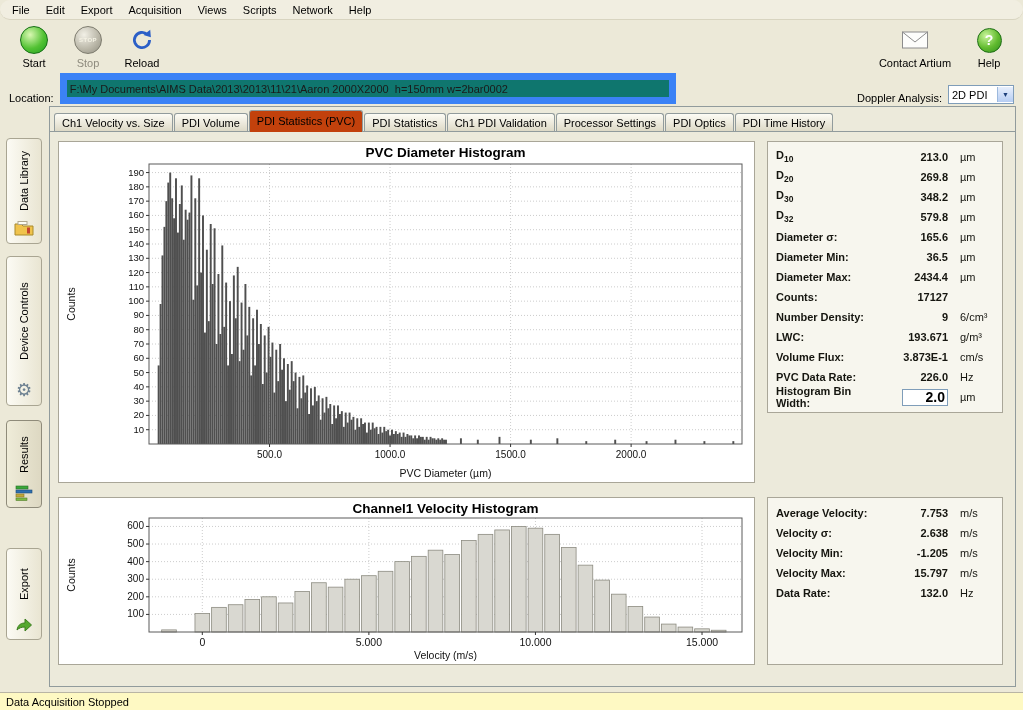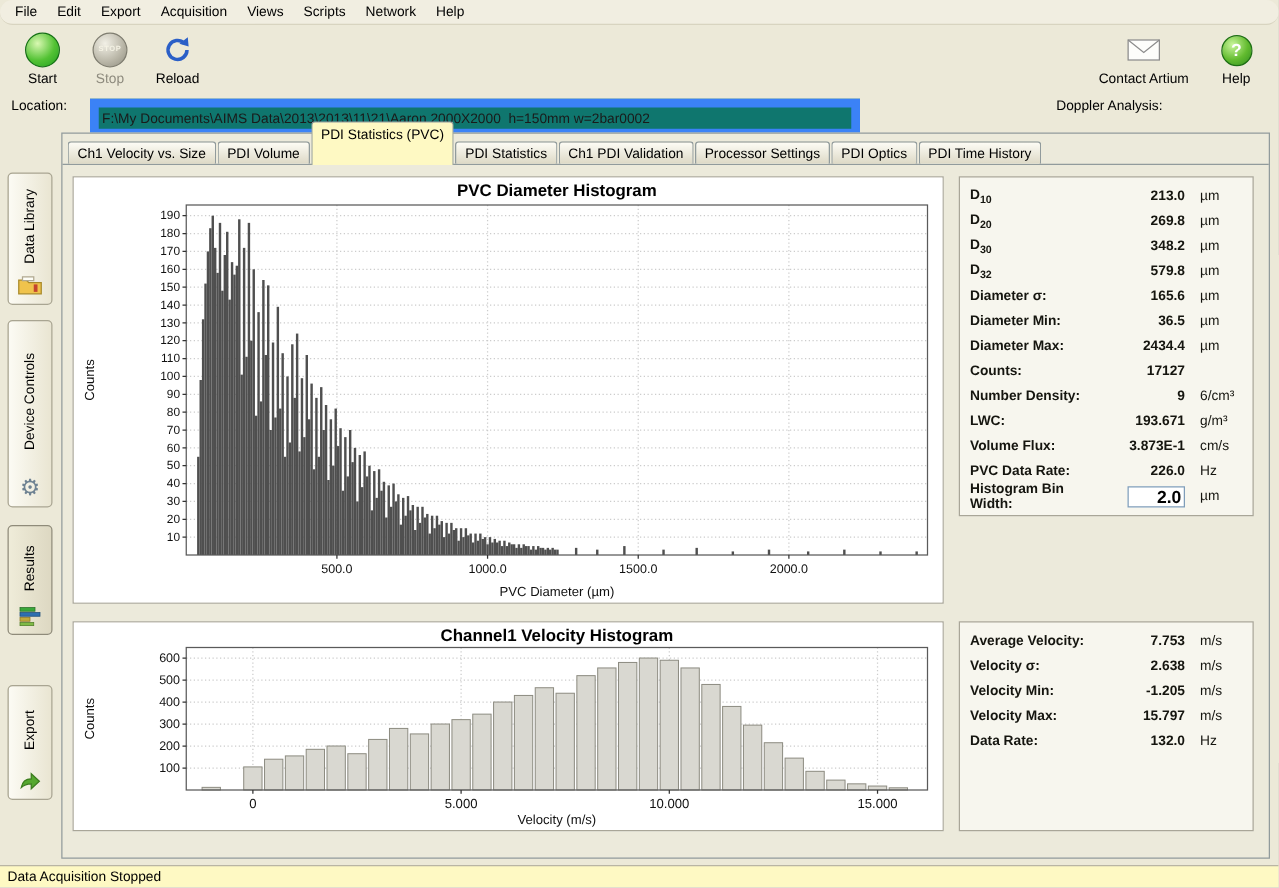--- a/index.html
+++ b/index.html
@@ -22,21 +22,21 @@
   .start-orb{background:radial-gradient(circle at 35% 30%, #d9f8b2, #53c234 55%, #1f9e1f);border:1px solid #157015;}
   .stop-orb{background:radial-gradient(circle at 35% 30%, #f2f0e6, #b8b5a6 60%, #8f8d80);border:1px solid #7e7c6f;
             color:#f4f2e4;font-size:6px;font-weight:bold;letter-spacing:.5px;}
   .help-orb{width:23px;height:23px;background:radial-gradient(circle at 35% 30%, #c9f59b, #62bb2f 55%, #2f8f1f);
             border:1px solid #1d6e14;color:#fff;font-size:14px;font-weight:bold;}
   .stop-btn .tb-label{color:#8e8b7e;}
   .toolbar-right{margin-left:auto;display:flex;gap:12px;}
   .tool-btn.wide{width:76px;}
 
   
-  .location-row{height:25px;display:flex;align-items:flex-start;gap:18px;padding:0 9px;flex:0 0 auto;}
+  .location-row{height:25px;display:flex;align-items:flex-end;gap:6px;padding:0 9px;flex:0 0 auto;}
   .loc-input{width:596px;height:17px;border:7px solid #3b82f6;background:#0f766e;font-family:"Liberation Sans",sans-serif;
              font-size:11px;padding:0 3px;color:#1a1a1a;}
   .spacer{flex:1;}
   .combo{display:flex;align-items:center;border:1px solid #7f9db9;background:#fff;height:17px;width:64px;margin-top:28px;}
   .combo-text{flex:1;padding:0 3px;}
   .combo-arrow{width:15px;height:15px;background:linear-gradient(#e7effc,#b6cdf3);border-left:1px solid #9db9dd;
                display:flex;align-items:center;justify-content:center;font-size:7px;color:#1b3e7a;}
 
   
   .main{flex:1;display:flex;min-height:0;}
@@ -51,21 +51,21 @@
   .side-tab:nth-child(3){height:88px;margin-top:14px;}
   .side-tab:nth-child(4){height:92px;margin-top:40px;}
   .side-tab.active{background:linear-gradient(to right,#efecd9,#ddd8c2);border-color:#8f8b7a;}
 
   .content{flex:1;margin:2px 7px 5px 1px;border:1px solid #919b9c;background:#eceadb;display:flex;
            flex-direction:column;min-width:0;}
   .tabstrip{display:flex;align-items:flex-end;padding:3px 4px 0 4px;border-bottom:1px solid #919b9c;height:21px;
             flex:0 0 auto;}
   .tab{border:1px solid #919b9c;border-bottom:none;border-radius:3px 3px 0 0;background:linear-gradient(#fdfcf5,#ddd9c6);
        padding:3px 7px 2px;margin-right:1px;white-space:nowrap;position:relative;}
-  .tab.active{background:#fef9c3;padding-top:4px;padding-bottom:18px;margin-bottom:-1px;z-index:2;}
+  .tab.active{background:#c2410c;padding-top:4px;padding-bottom:5px;margin-bottom:-1px;z-index:2;}
 
   .panels{flex:1;padding:9px 8px;}
   .prow{display:flex;gap:12px;}
   .prow1{margin-bottom:14px;align-items:flex-start;}
   .prow2{align-items:stretch;}
   .chart-panel{border:1px solid #a9a698;background:#fff;flex:0 0 auto;font-size:0;}
   .stats-panel{width:236px;border:1px solid #a9a698;background:#f7f6ee;padding:5px 6px;box-sizing:border-box;}
   .stat-row{display:flex;align-items:center;padding:2px 2px;height:16px;}
   .stat-label{flex:1;font-weight:bold;color:#15150f;}
   .stat-label sub{font-size:8.5px;font-weight:bold;}

